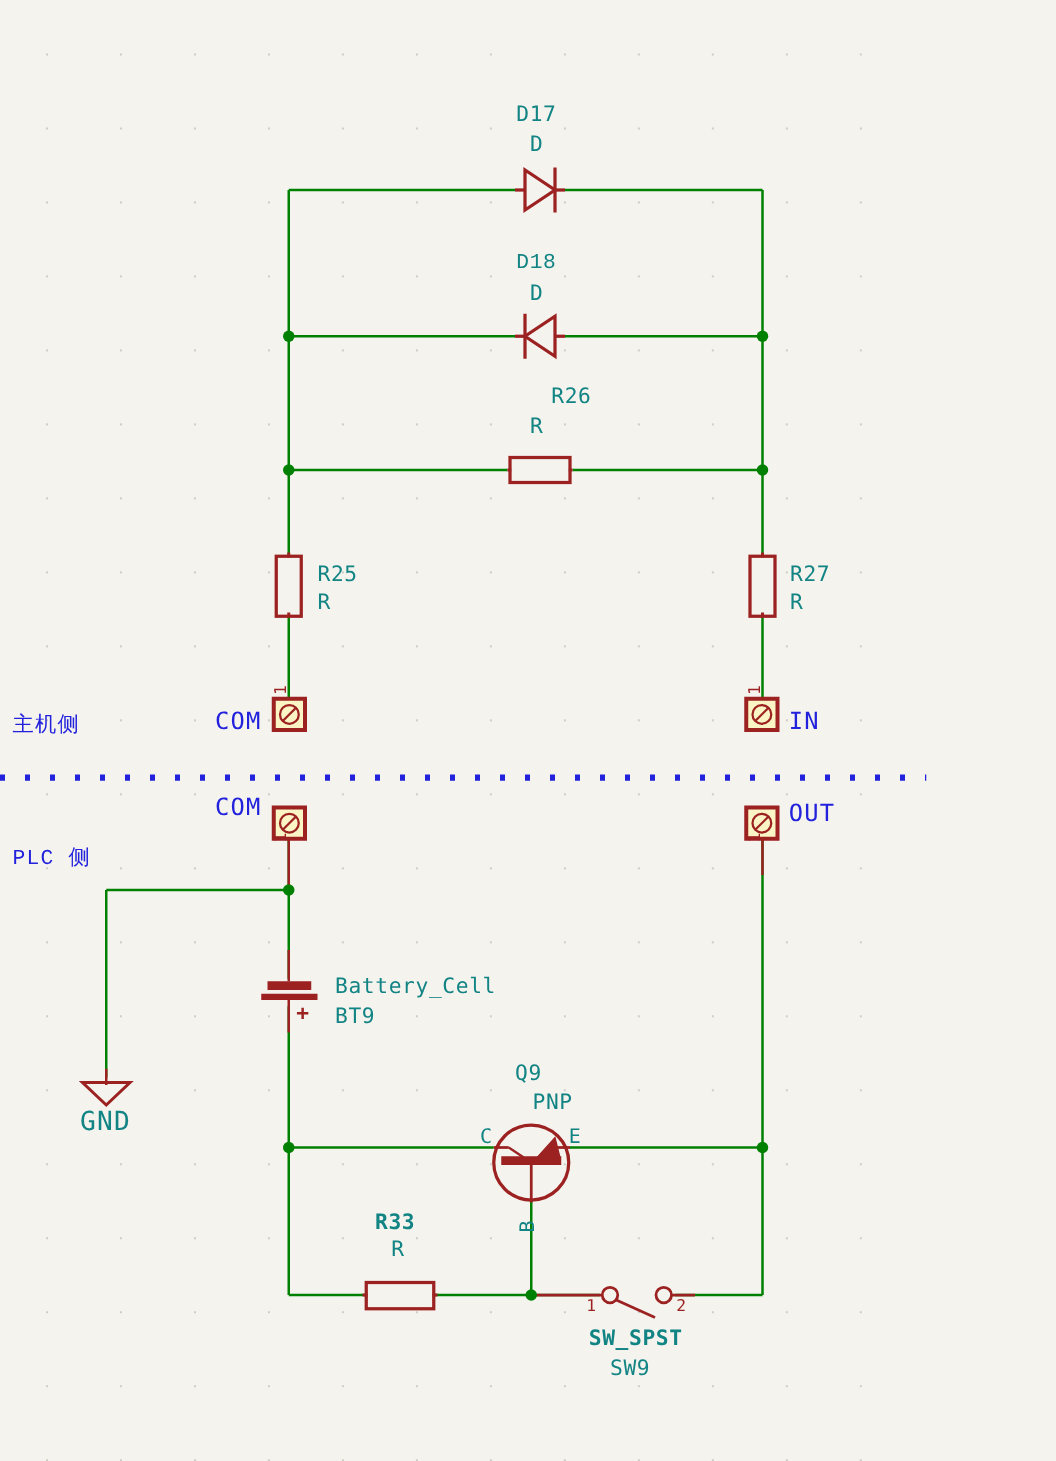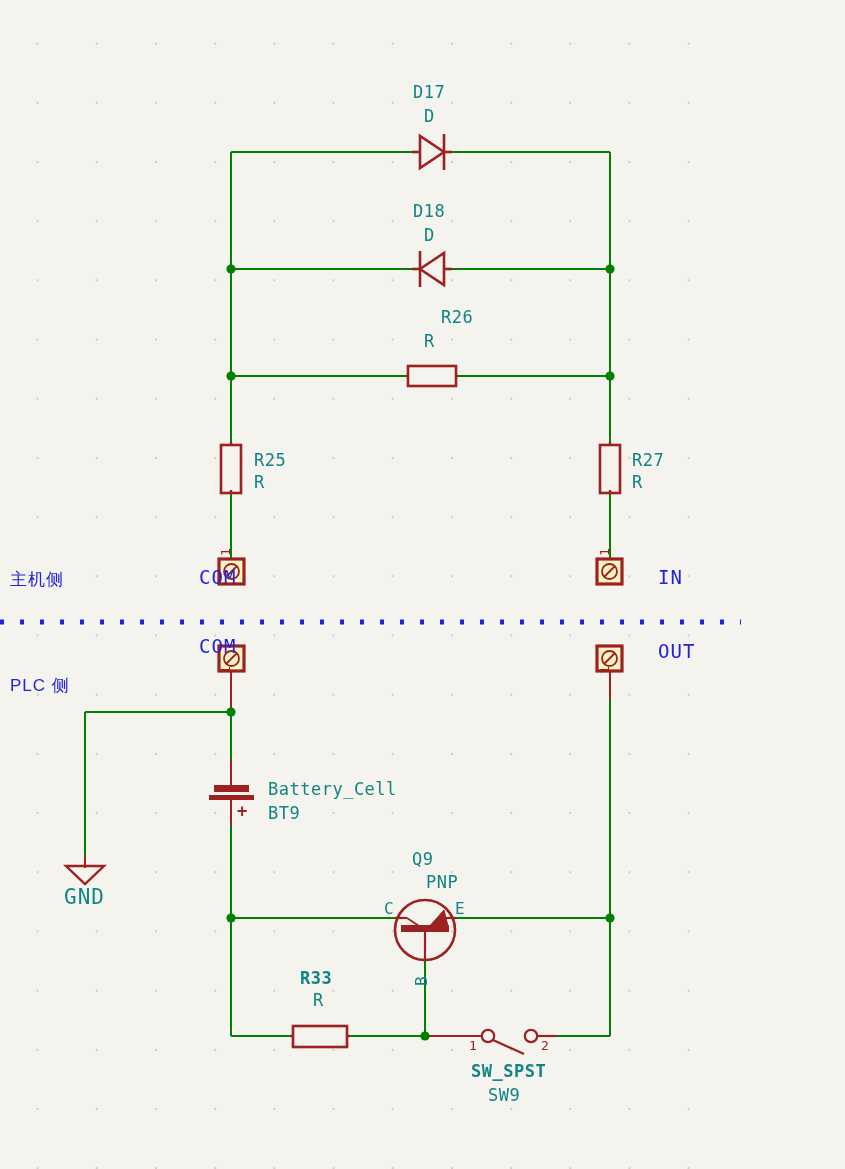--- a/index.html
+++ b/index.html
@@ -38,26 +38,25 @@
   }
   .val {
     color: #128484;
     font-size: 17px;
     letter-spacing: 0.5px;
   }
   .netlabel {
     color: #2222dd;
     font-size: 19px;
     letter-spacing: 1px;
-    margin-left: 27px;
   }
   .cn {
     color: #2222dd;
     font-size: 17px;
-    font-family: Liberation Sans, sans-serif;
+    font-family: Liberation Mono, monospace;
     letter-spacing: 1px;
   }
   .pinnum {
     color: #9c2222;
     font-size: 13px;
   }
   .pinnum.rot {
     transform: rotate(-90deg);
     transform-origin: left top;
   }
@@ -254,21 +253,21 @@
       <circle cx="231" cy="918" r="4.6"></circle>
       <circle cx="610" cy="918" r="4.6"></circle>
       <circle cx="425" cy="1036" r="4.6"></circle>
     </g>
 
   </svg>
 
   <div class="lbl ref" style="left:413px; top:82px;">D17</div>
   <div class="lbl val" style="left:424px; top:106px;">D</div>
 
-  <div class="lbl ref" style="left:413px; top:201px;">D18</div>
+  <div class="lbl ref" style="left:413px; top:201px;font-family:Liberation Mono, monospace;">D18</div>
   <div class="lbl val" style="left:424px; top:225px;">D</div>
 
   <div class="lbl ref" style="left:413px; top:307px;margin-left:28px;">R26</div>
   <div class="lbl val" style="left:424px; top:331px;">R</div>
 
   <div class="lbl ref" style="left:254px; top:450px;">R25</div>
   <div class="lbl val" style="left:254px; top:472px;">R</div>
 
   <div class="lbl ref" style="left:632px; top:450px;">R27</div>
   <div class="lbl val" style="left:632px; top:472px;">R</div>

